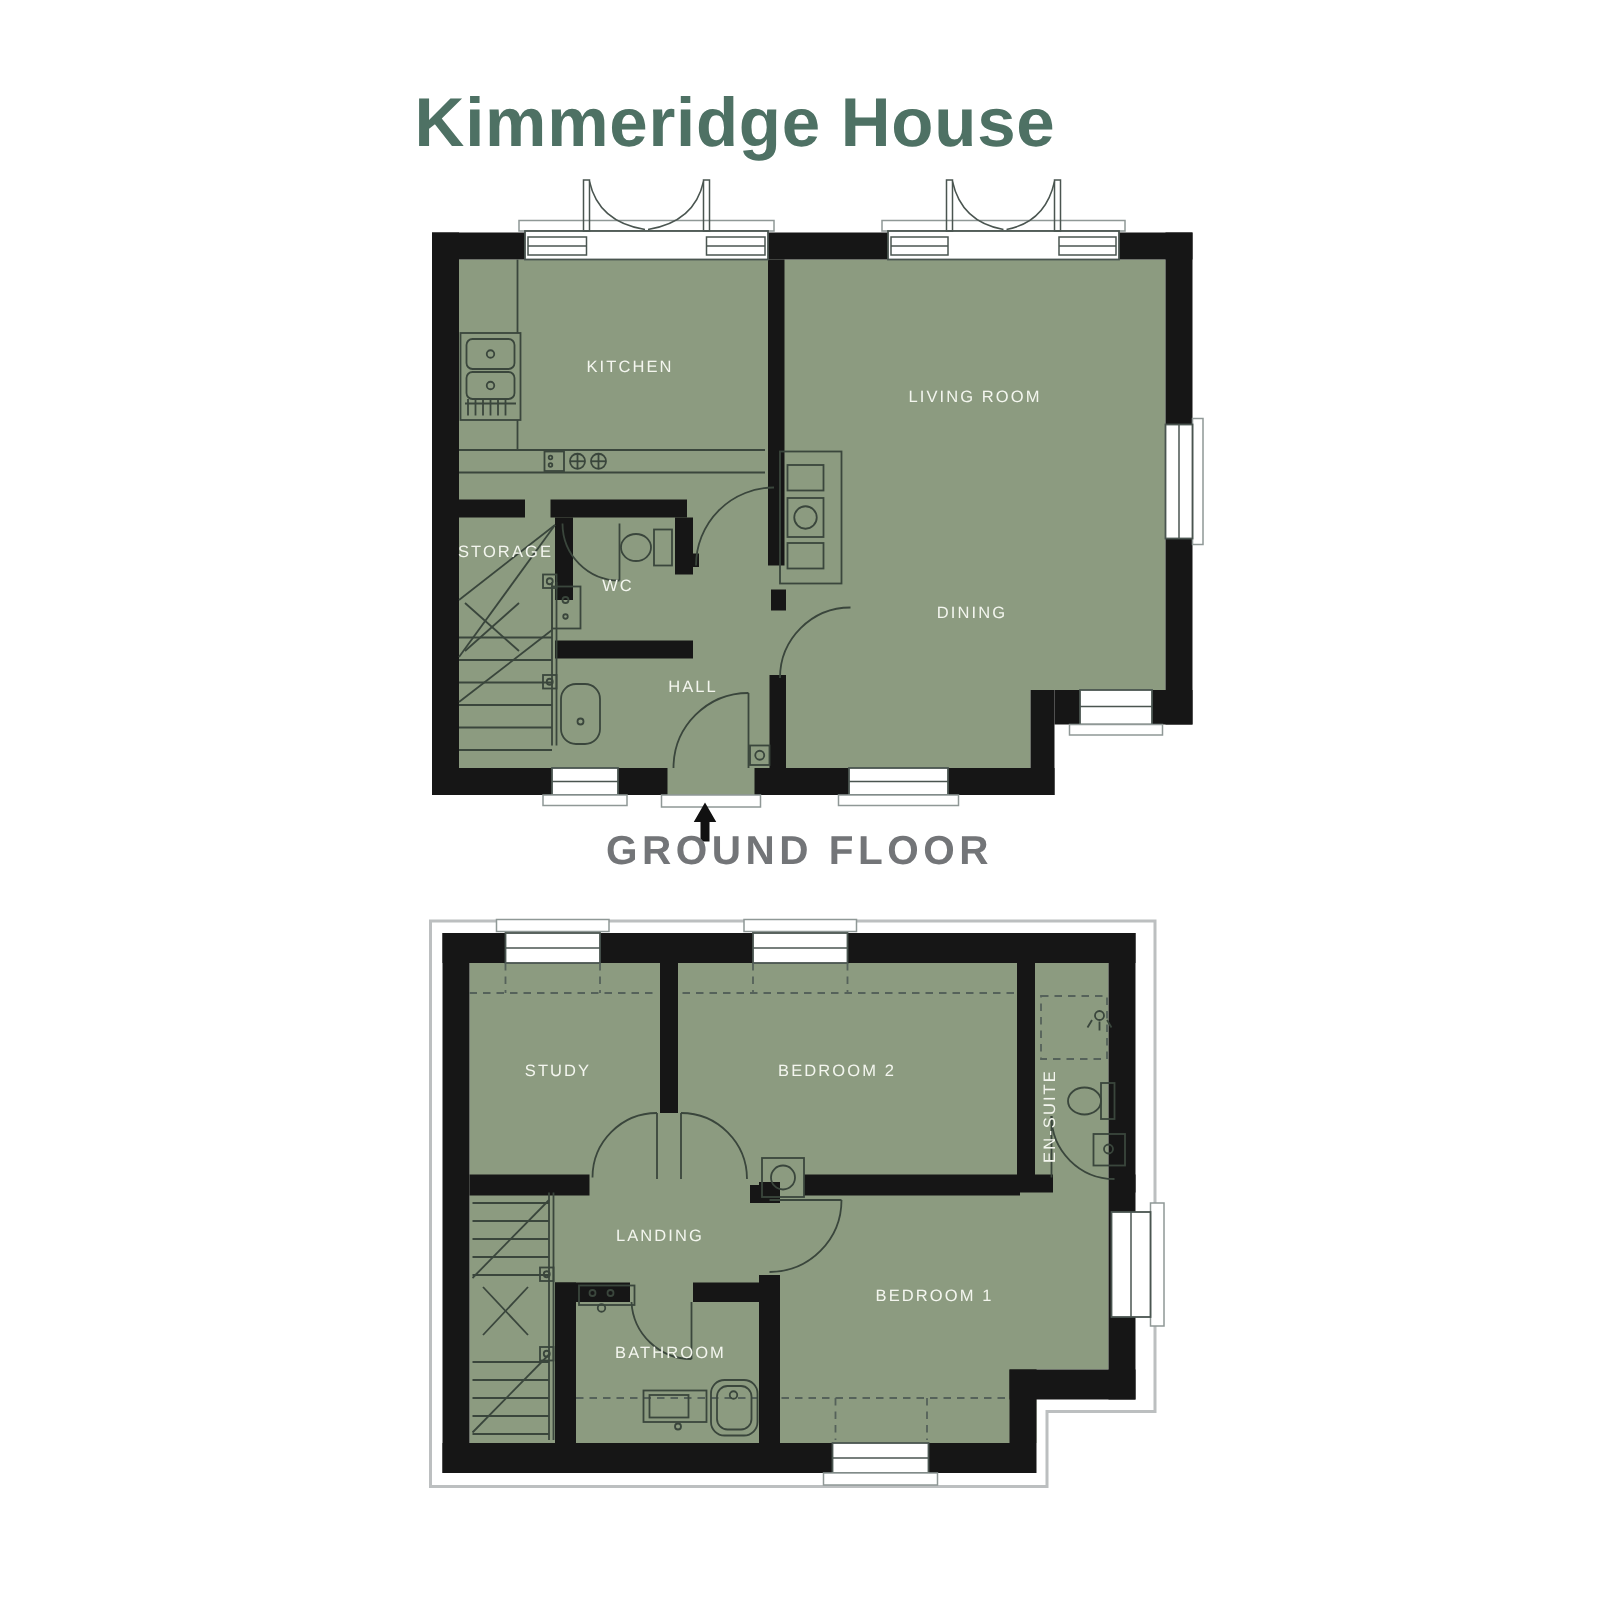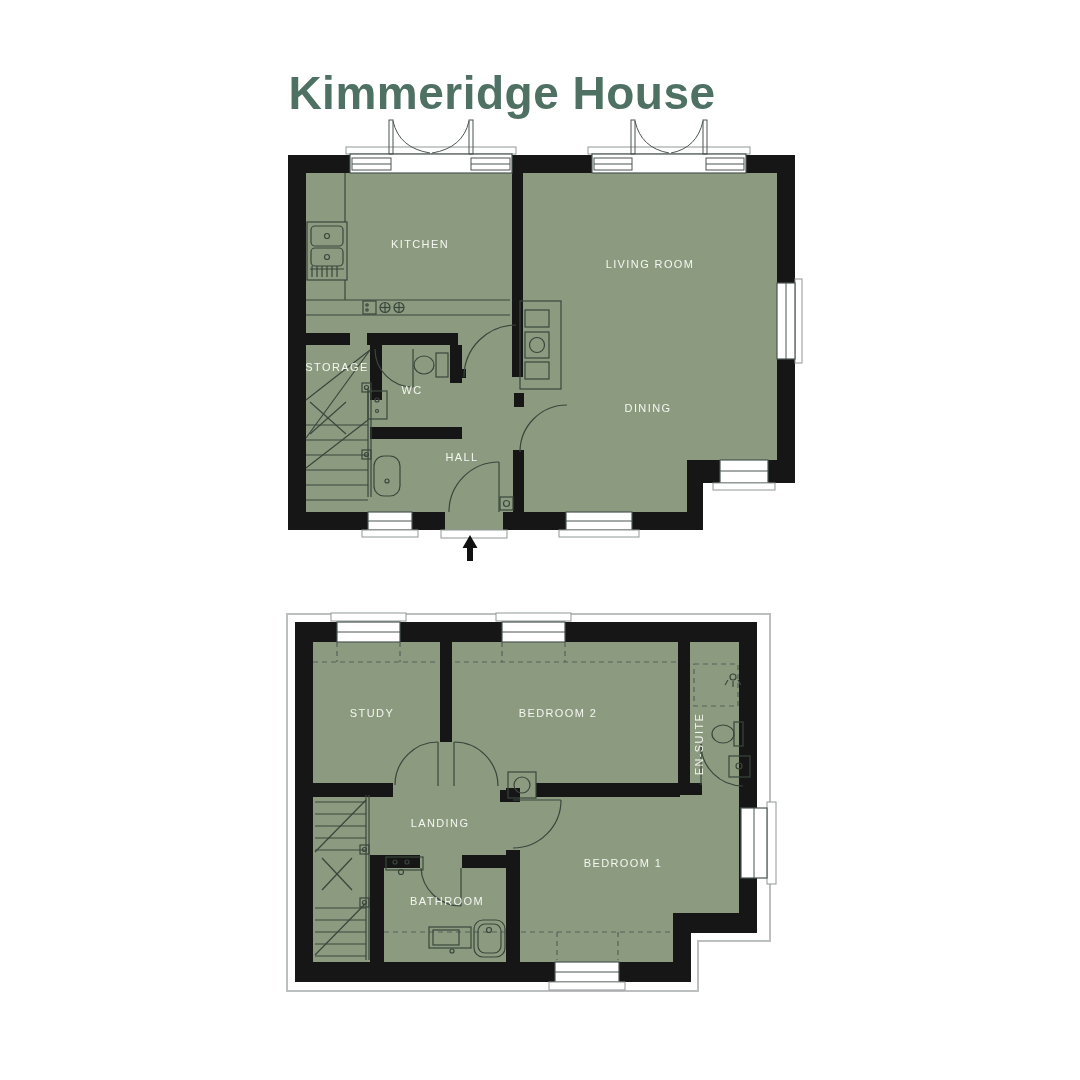--- a/index.html
+++ b/index.html
@@ -1,18 +1,18 @@
 <!DOCTYPE html>
 <html><head>
 <meta charset="utf-8">
 <style>
   html,body{margin:0;padding:0;background:#ffffff;}
   #canvas{position:relative;width:1080px;height:1080px;background:#ffffff;overflow:hidden;
           font-family:"Liberation Sans", sans-serif;}
-  #house-title{position:absolute;left:0;top:54px;width:980px;margin:12px;text-align:center;
+  #house-title{position:absolute;left:0;top:54px;width:980px;margin:0;text-align:center;
                font-size:46px;font-weight:700;letter-spacing:0.5px;color:#4e7164;}
   .floor-caption{position:absolute;text-align:center;font-size:27px;font-weight:600;
                  letter-spacing:3px;color:#737578;}
   #ground-caption{left:273px;top:552px;width:520px;}
   #first-caption{left:284px;top:991px;width:520px;}
   #plan-svg{position:absolute;left:0;top:0;}
   .room-label{fill:#f4f6ef;font-size:11px;font-weight:500;letter-spacing:1.4px;
               font-family:"Liberation Sans", sans-serif;}
   .wall{fill:#161616;}
   .thin{stroke:#3a463c;stroke-width:1.2;fill:none;}
@@ -323,13 +323,14 @@
 
       <text class="room-label" x="372" y="717" text-anchor="middle">STUDY</text>
       <text class="room-label" x="558" y="717" text-anchor="middle">BEDROOM 2</text>
       <text class="room-label" x="703" y="744" text-anchor="middle" transform="rotate(-90 703 744)">EN-SUITE</text>
       <text class="room-label" x="440" y="827" text-anchor="middle">LANDING</text>
       <text class="room-label" x="447" y="905" text-anchor="middle">BATHROOM</text>
       <text class="room-label" x="623" y="867" text-anchor="middle">BEDROOM 1</text>
     </g>
   </svg>
 
+  <div id="ground-caption" class="floor-caption">GROUND FLOOR</div>
 </div>
 
 </body></html>

